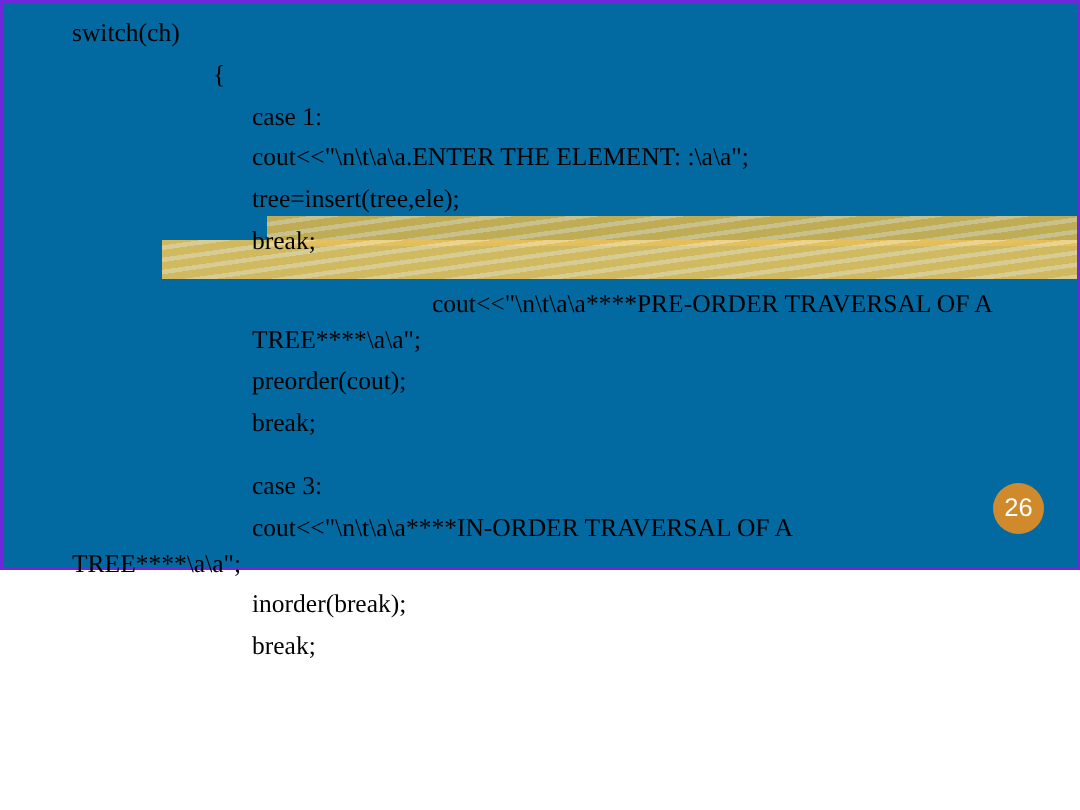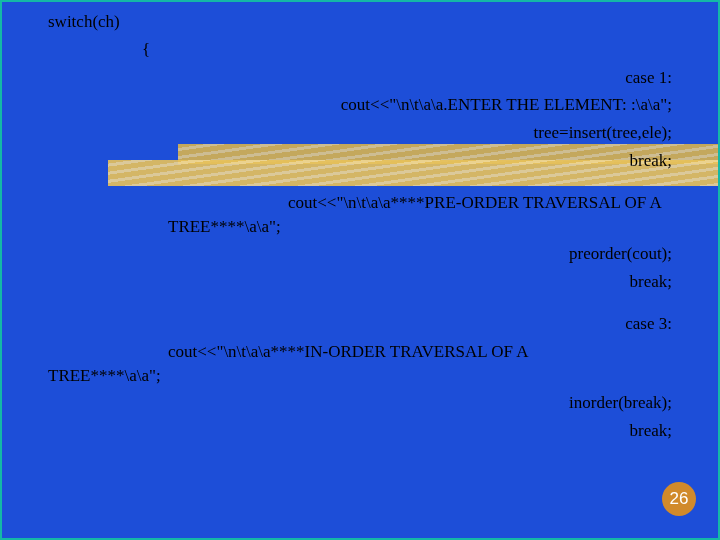--- a/index.html
+++ b/index.html
@@ -1,22 +1,22 @@
 <!DOCTYPE html>
 <html><head>
 <meta charset="utf-8">
 <style>
   * { margin: 0; padding: 0; box-sizing: border-box; }
   html, body { width: 720px; height: 540px; background: #ffffff; font-family: "Times New Roman", Times, serif; overflow: hidden; }
   .page {
     position: relative;
     width: 720px;
-    height: 540px;
-    background: #1d4ed8;
-    border: 2px solid #14b8a6;
+    height: 380px;
+    background: #0369a1;
+    border: 2px solid #6d28d9;
   }
   .decor-band1 {
     position: absolute;
     right: 0;
     top: 158px;
     width: 610px;
     height: 26px;
     background: linear-gradient(90deg, #e8c25a 0%, #e8c25a 100%);
     opacity: 0.9;
   }
@@ -54,21 +54,21 @@
   .content {
     position: absolute;
     left: 46px;
     right: 46px;
     top: 8px;
     font-size: 17px;
     line-height: 1.4;
     color: #000;
   }
   .ind1 { padding-left: 94px; }
-  .ind2 { padding-left: 120px; text-align: right; }
+  .ind2 { padding-left: 120px; }
   .para { margin-bottom: 4px; }
   .blk { margin-top: 18px; }
   .page-number {
     position: absolute;
     right: 22px;
     bottom: 22px;
     width: 34px;
     height: 34px;
     border-radius: 50%;
     background: #d18a2b;

